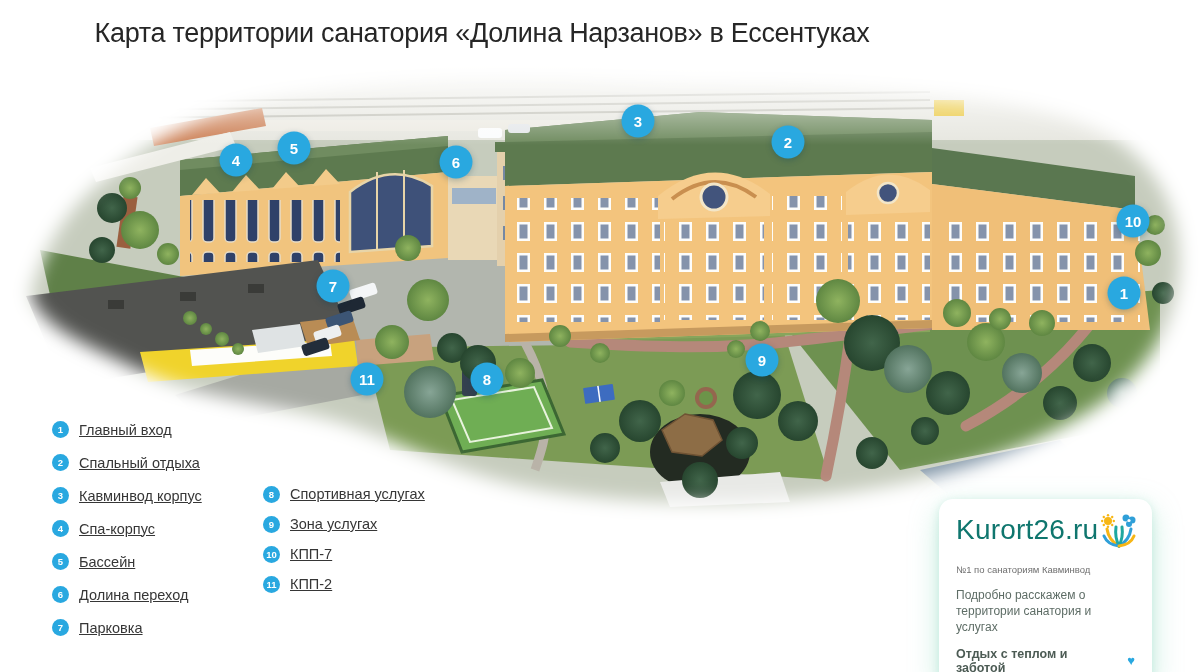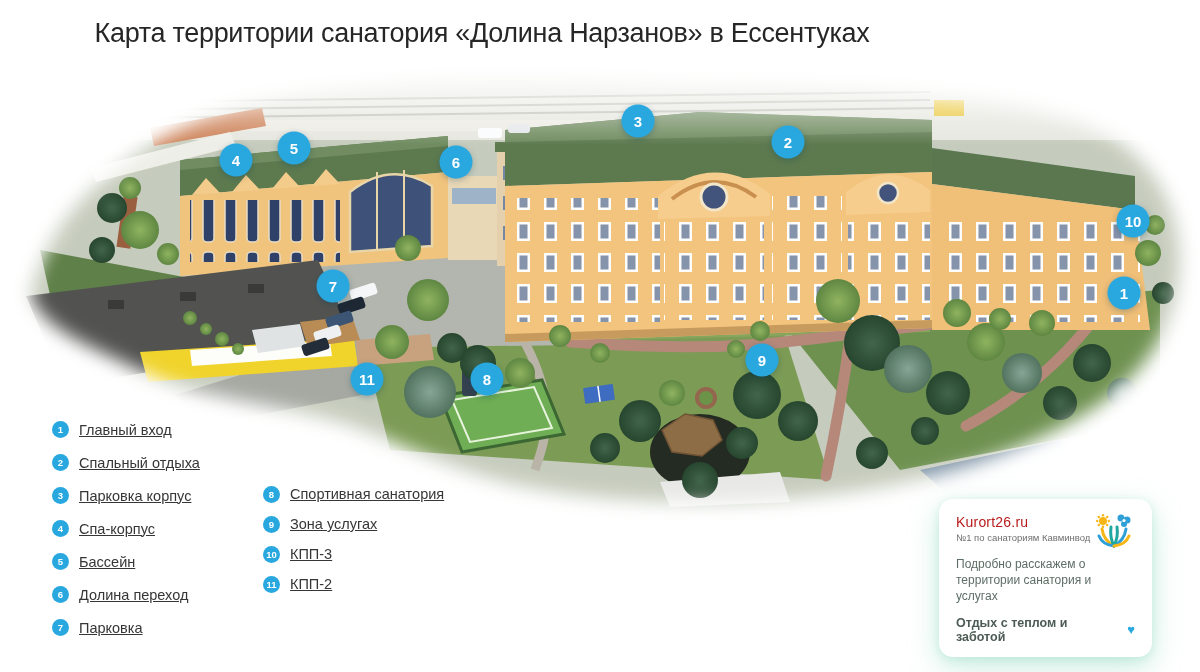--- a/index.html
+++ b/index.html
@@ -36,25 +36,25 @@
     display:flex; align-items:center; justify-content:center;
   }
   .legend-label { font-size:14.5px; color:#363636; white-space:nowrap;text-decoration:underline; }
   
   .infocard {
     position:absolute; left:939px; top:499px; width:213px; min-height:140px;
     background:#fff; border-radius:14px; padding:15px 17px 13px;
     box-shadow:0 10px 30px rgba(120,210,180,.40), 0 2px 10px rgba(130,215,185,.30);
   }
   .brand-row { display:flex; justify-content:space-between; align-items:flex-start; }
-  .brand-name { font-size:14px; font-weight:500; letter-spacing:.2px; color:#b91c1c; }
-  .brand-tagline { font-size:9.5px; color:#6f6f6f; margin-top:2px; }
+  .brand-name { font-size:28px; font-weight:500; letter-spacing:.2px; color:#0f766e;text-align:center; }
+  .brand-tagline { font-size:9.5px; color:#6f6f6f; margin-top:18px; }
   .brand-logo { flex:0 0 auto; margin-top:-2px; }
   .phone { font-size:19px; font-weight:600; color:#3b3b3b; letter-spacing:.3px; margin-top:10px; }
-  .desc { font-size:12px; line-height:1.35; color:#5e6d66; margin-top:4px; max-width:186px; }
+  .desc { font-size:12px; line-height:1.35; color:#5e6d66; margin-top:12px; max-width:186px; }
   .slogan { display:flex; align-items:center; gap:20px; margin-top:11px;
             font-size:12.5px; font-weight:600; color:#4c5b54; }
   .heart { color:#29a8e0; font-size:13px; }
 </style>
 </head>
 <body>
 
 <h1 class="page-title">Карта территории санатория «Долина Нарзанов» в Ессентуках</h1>
 
 <div class="map-wrap">
@@ -279,21 +279,21 @@
   <div class="legend-item">
     <span class="legend-num">1</span>
     <span class="legend-label">Главный вход</span>
   </div>
   <div class="legend-item">
     <span class="legend-num">2</span>
     <span class="legend-label">Спальный отдыха</span>
   </div>
   <div class="legend-item">
     <span class="legend-num">3</span>
-    <span class="legend-label">Парковка корпус</span>
+    <span class="legend-label">Кавминвод корпус</span>
   </div>
   <div class="legend-item">
     <span class="legend-num">4</span>
     <span class="legend-label">Спа-корпус</span>
   </div>
   <div class="legend-item">
     <span class="legend-num">5</span>
     <span class="legend-label">Бассейн</span>
   </div>
   <div class="legend-item">
@@ -302,29 +302,29 @@
   </div>
   <div class="legend-item">
     <span class="legend-num">7</span>
     <span class="legend-label">Парковка</span>
   </div>
 </div>
 
 <div class="legend-col legend-col-2">
   <div class="legend-item">
     <span class="legend-num">8</span>
-    <span class="legend-label">Спортивная санатория</span>
+    <span class="legend-label">Спортивная услугах</span>
   </div>
   <div class="legend-item">
     <span class="legend-num">9</span>
     <span class="legend-label">Зона услугах</span>
   </div>
   <div class="legend-item">
     <span class="legend-num">10</span>
-    <span class="legend-label">КПП-3</span>
+    <span class="legend-label">КПП-7</span>
   </div>
   <div class="legend-item">
     <span class="legend-num">11</span>
     <span class="legend-label">КПП-2</span>
   </div>
 </div>
 
 <div class="infocard">
   <div class="brand-row">
     <div>

